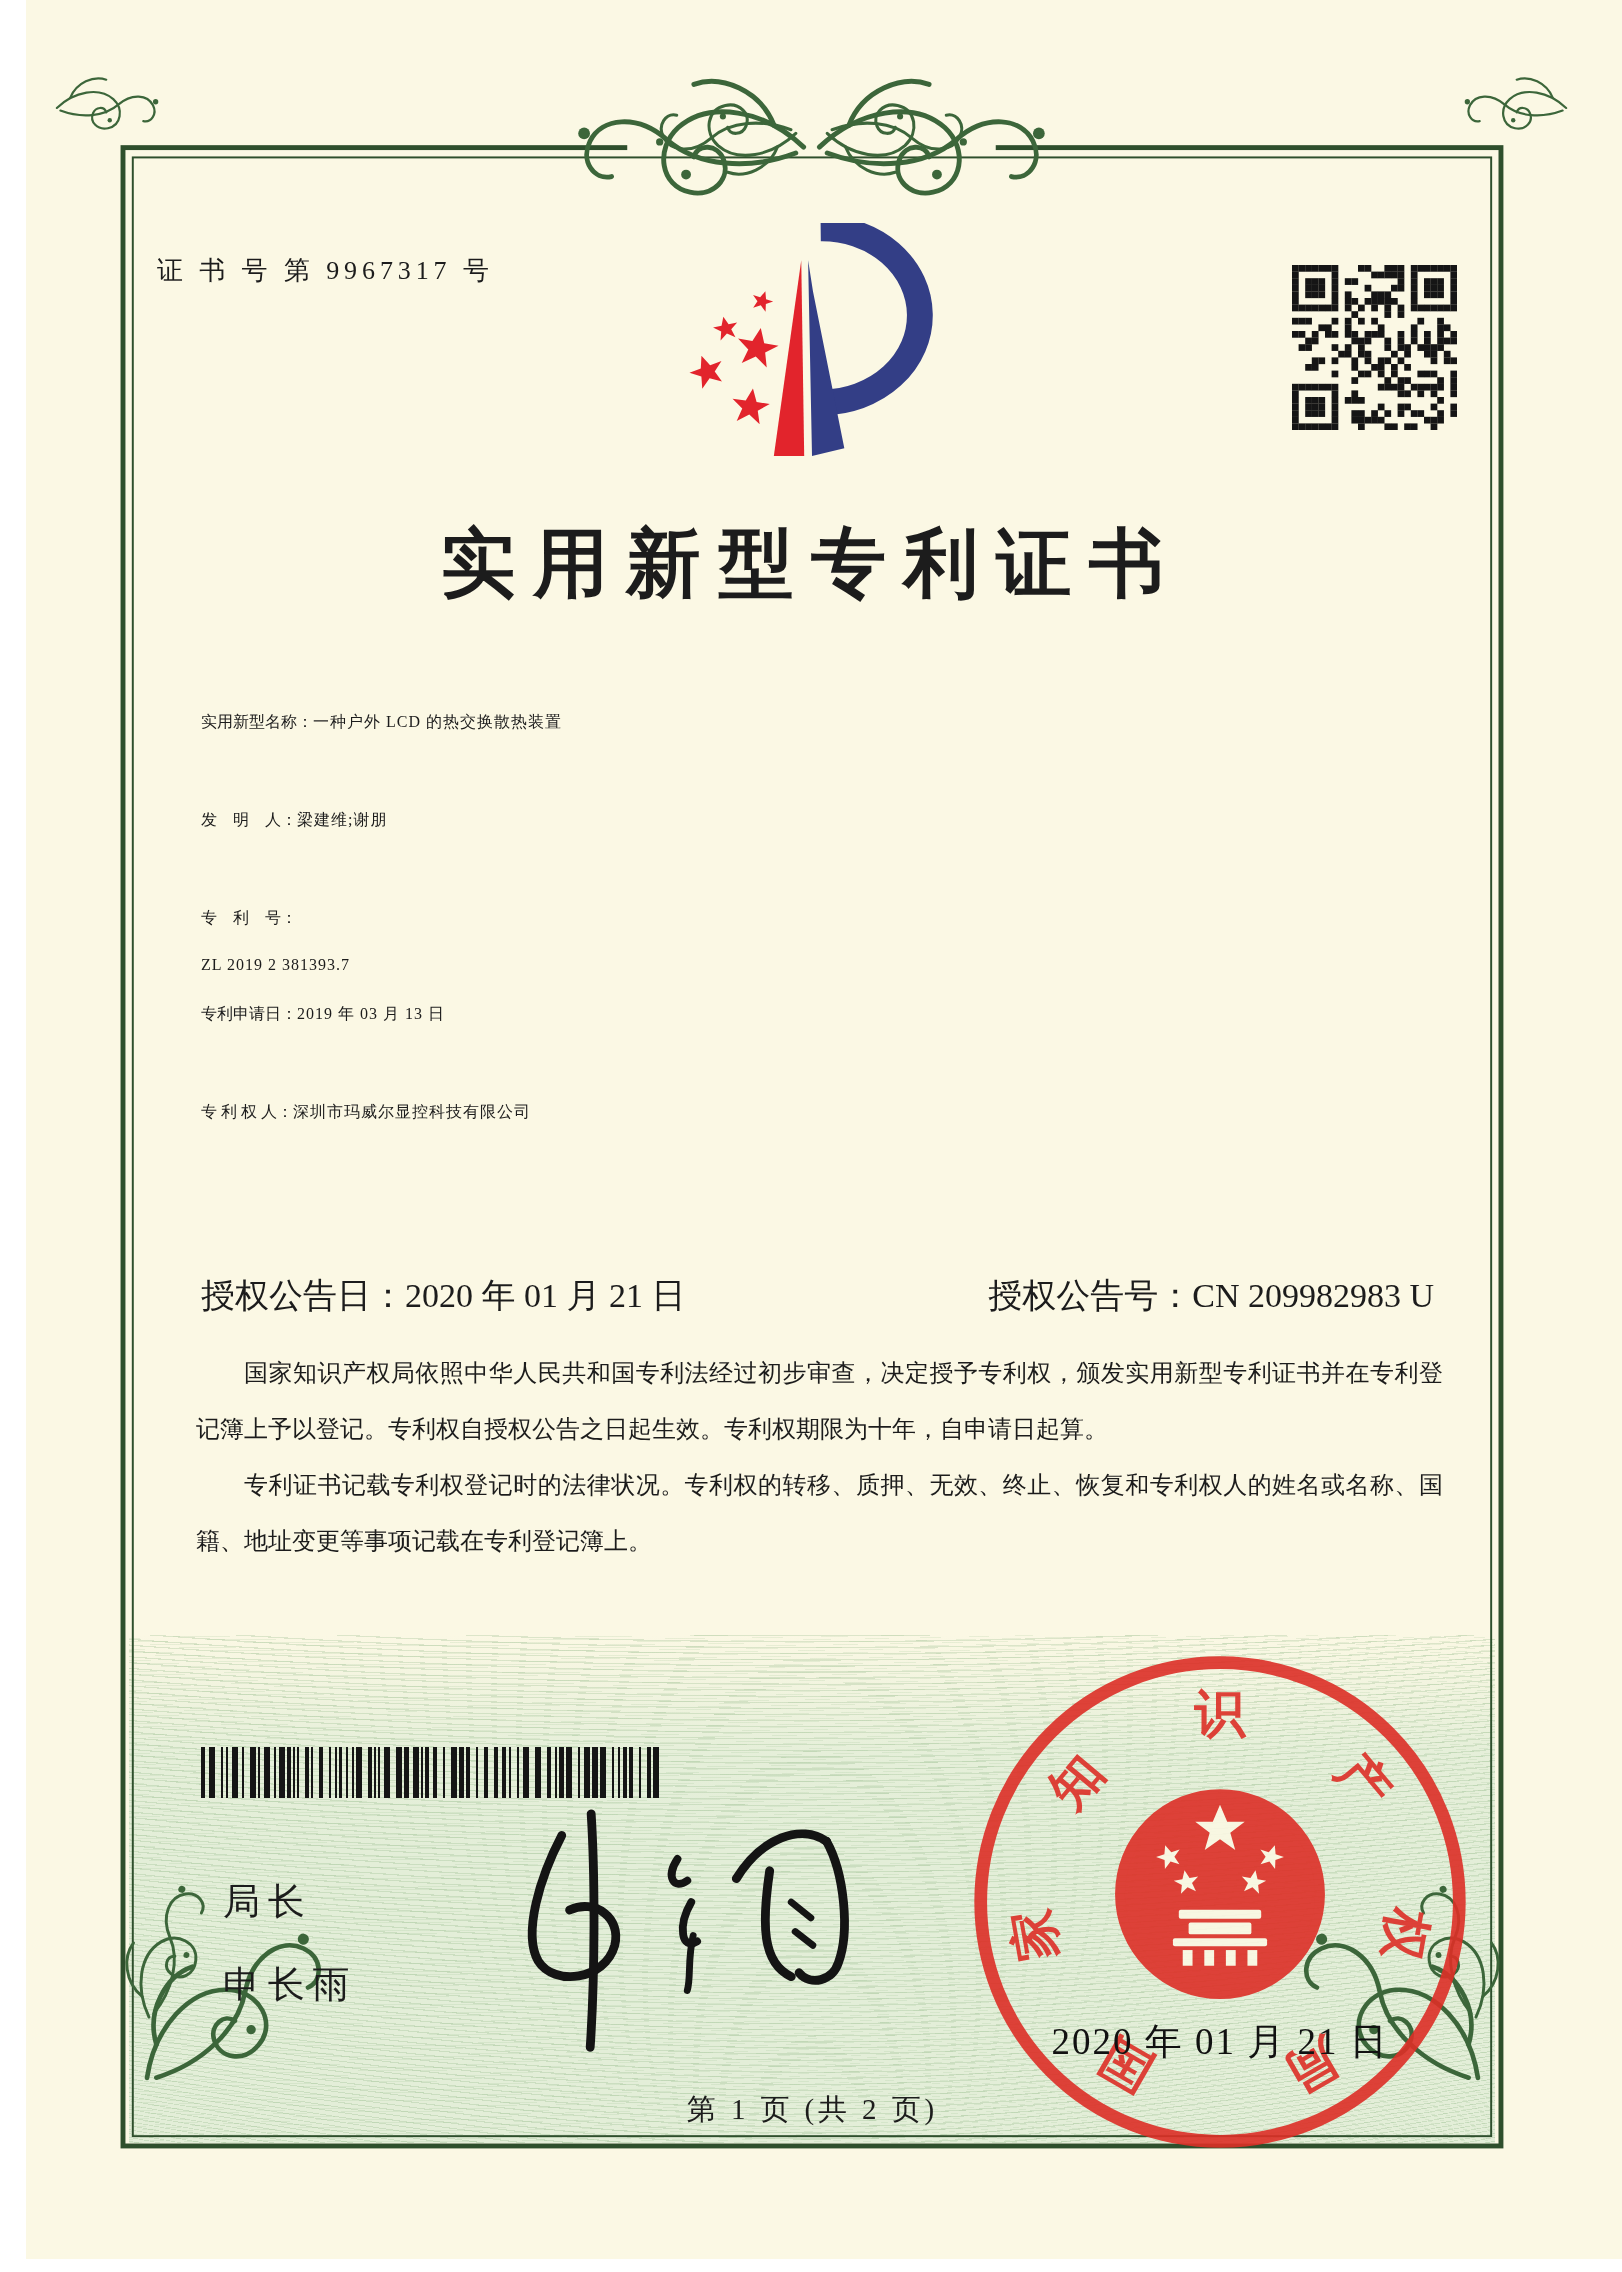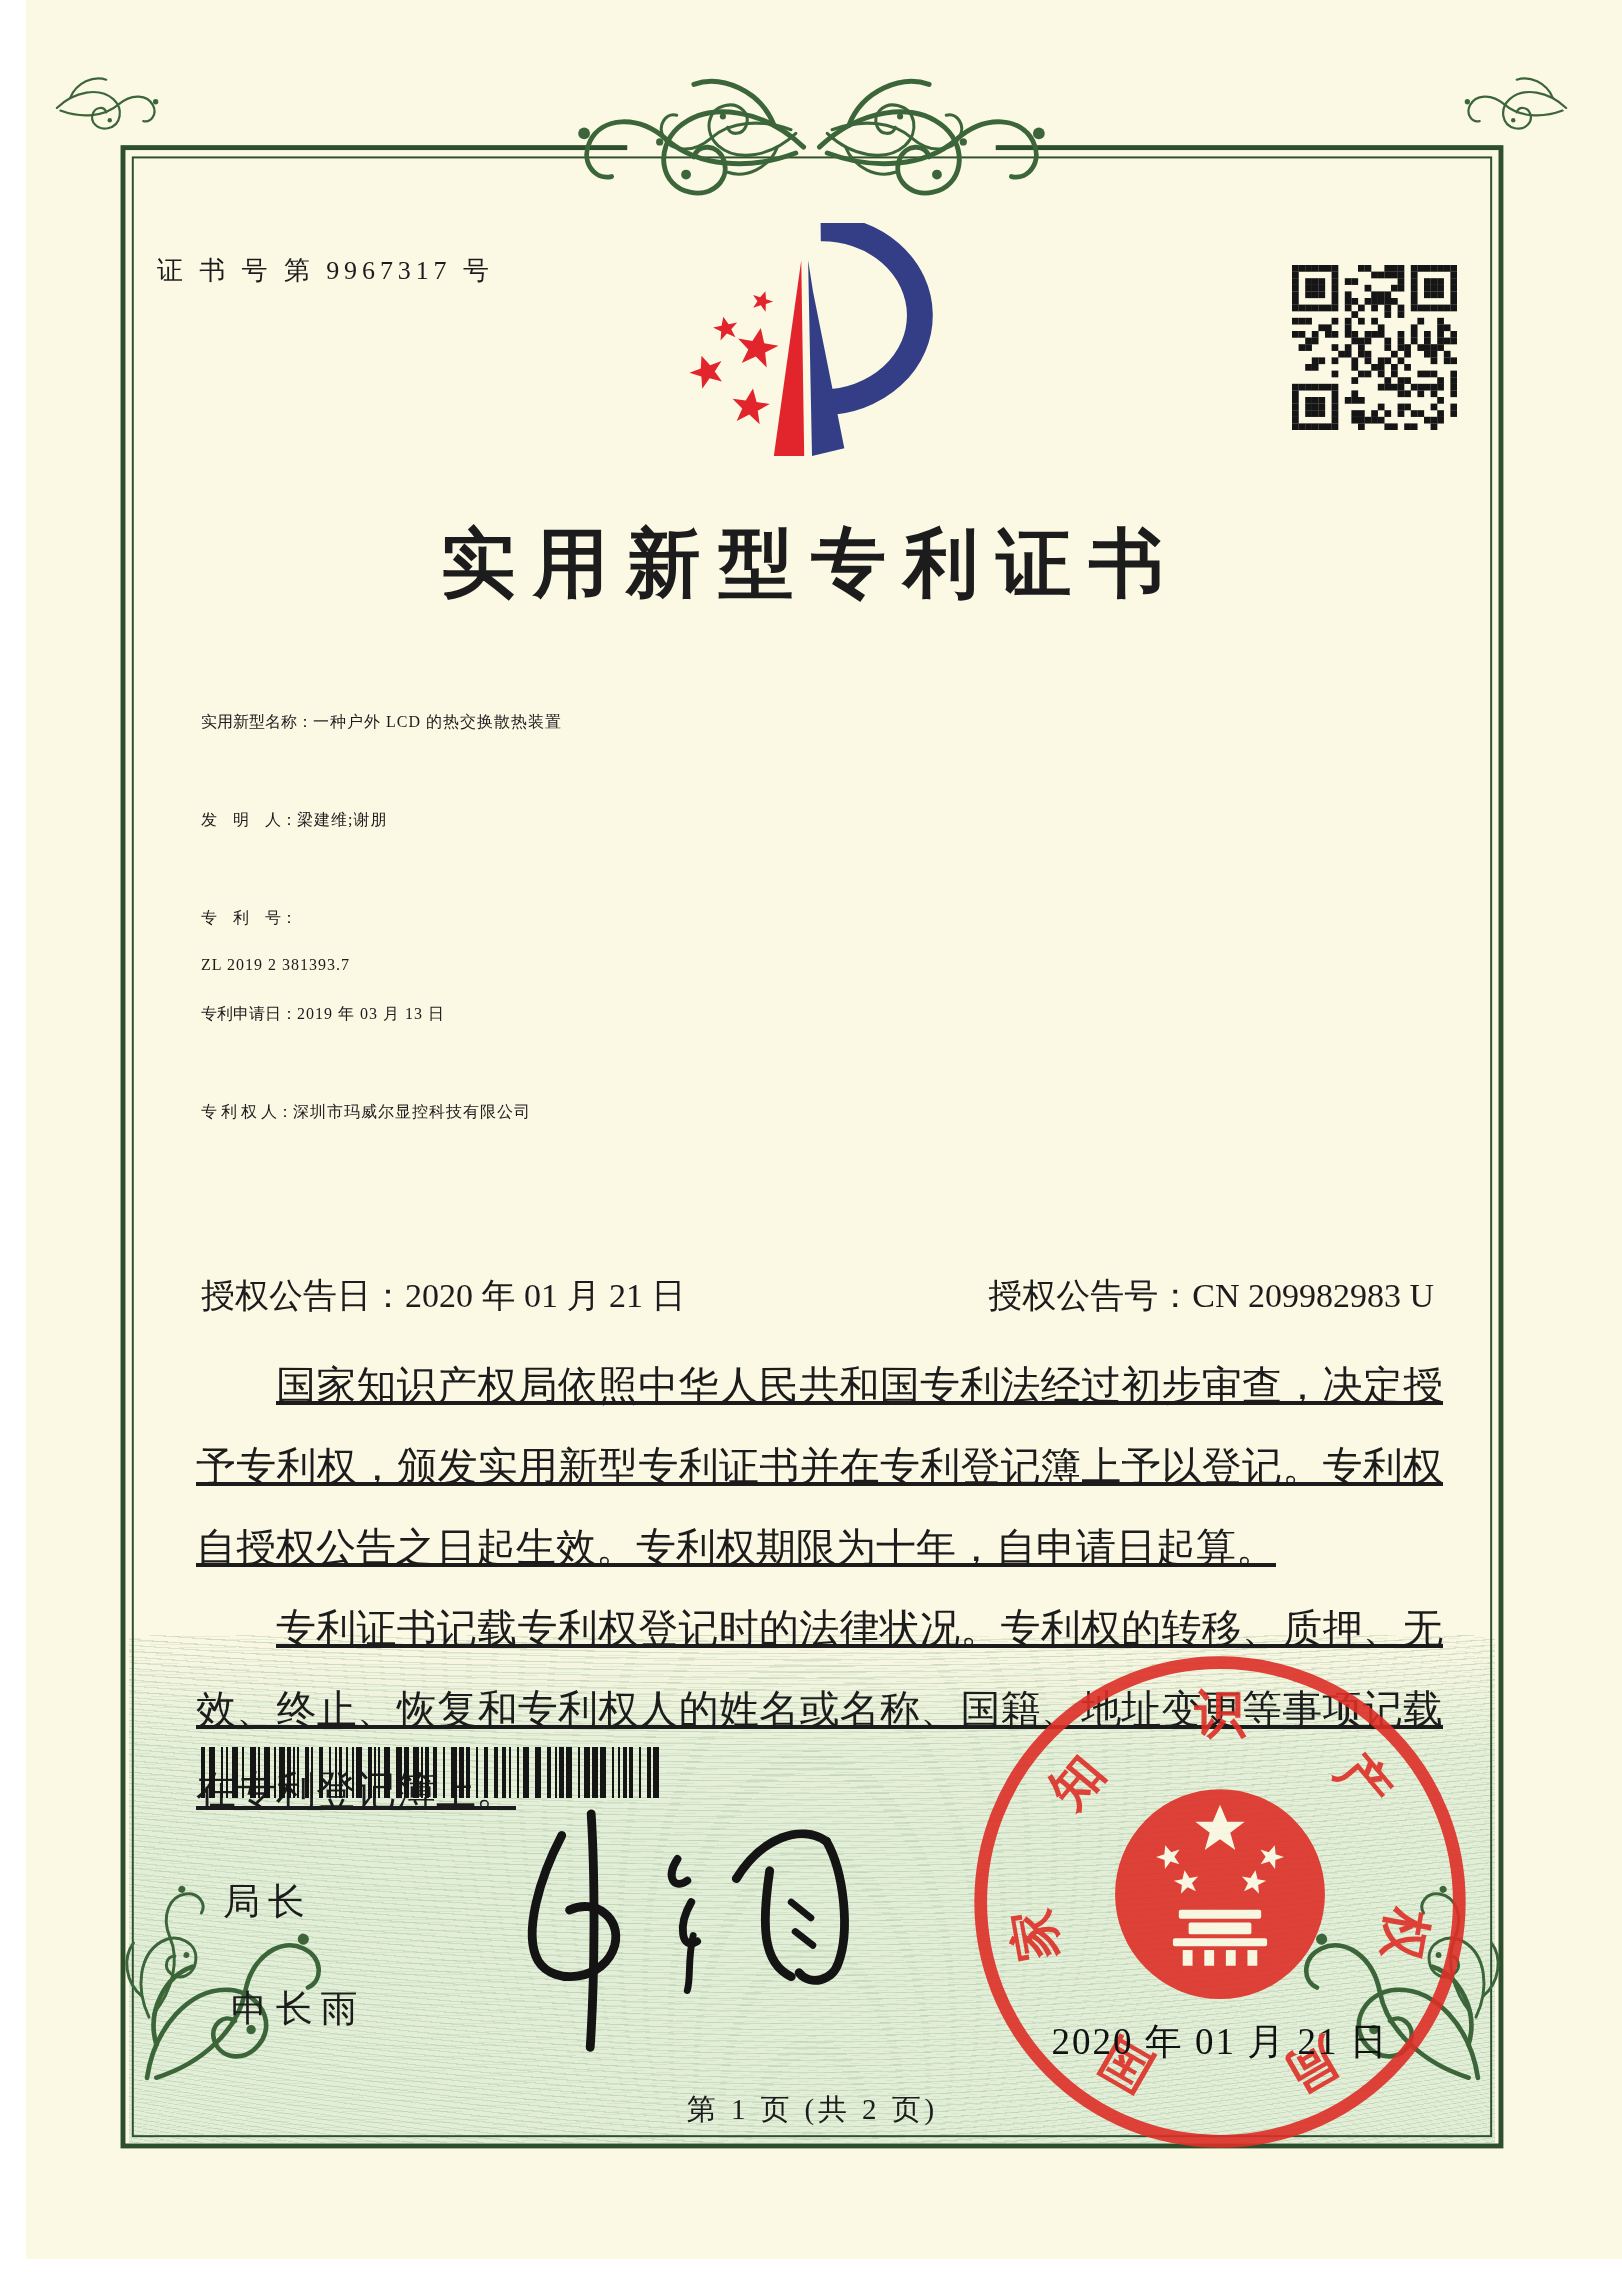--- a/index.html
+++ b/index.html
@@ -27,29 +27,29 @@
   .frow .fvalue{flex:1;letter-spacing:1px;}
   .r-name   {position:absolute;left:201px;top:698px;width:1284px;}
   .r-inv    {position:absolute;left:201px;top:796px;width:1284px;}
   .r-patno  {position:absolute;left:201px;top:894px;width:1284px;flex-direction:column;}
   .r-appdate{position:absolute;left:201px;top:990px;width:1284px;}
   .r-owner  {position:absolute;left:201px;top:1088px;width:1284px;}
   .r-addr   {position:absolute;left:201px;top:1172px;width:1286px;}
   .r-grant  {position:absolute;left:201px;top:1272px;width:1233px;display:flex;justify-content:space-between;}
   .grant-pair{display:flex;white-space:nowrap;font-size:34px;line-height:47px;}
 
-  .body-text{position:absolute;left:196px;top:1345px;width:1247px;font-size:40px;
-             line-height:81px;text-align:justify;text-decoration:underline;}
+  .body-text{position:absolute;left:196px;top:1345px;width:1247px;font-size:24px;
+             line-height:56px;text-align:justify;}
   .body-text p{margin:0;text-indent:2em;}
 
   .barcode{position:absolute;left:201px;top:1747px;width:472px;height:51px;display:flex;align-items:stretch;}
   .barcode span{display:block;height:100%;}
 
   .director-label{position:absolute;left:223px;top:1877px;font-size:37px;letter-spacing:7.8px;}
-  .director-name{position:absolute;left:231px;top:1960px;font-size:37px;letter-spacing:7.8px;margin-top:24px;}
+  .director-name{position:absolute;left:223px;top:1960px;font-size:37px;letter-spacing:7.8px;}
   .signature{position:absolute;left:446px;top:1808px;width:461px;height:255px;}
 
   .seal{position:absolute;left:965px;top:1647px;width:510px;height:510px;}
   .seal-date{position:absolute;left:965px;top:2017px;width:510px;text-align:center;
              font-size:37px;color:#111;letter-spacing:2px;}
 
   .page-info{position:absolute;left:123px;top:2090px;width:1379px;text-align:center;
              font-size:29px;letter-spacing:3.9px;}
   .back-note{position:absolute;left:0;top:2182px;width:1622px;text-align:center;
              font-size:32px;letter-spacing:6.9px;}

